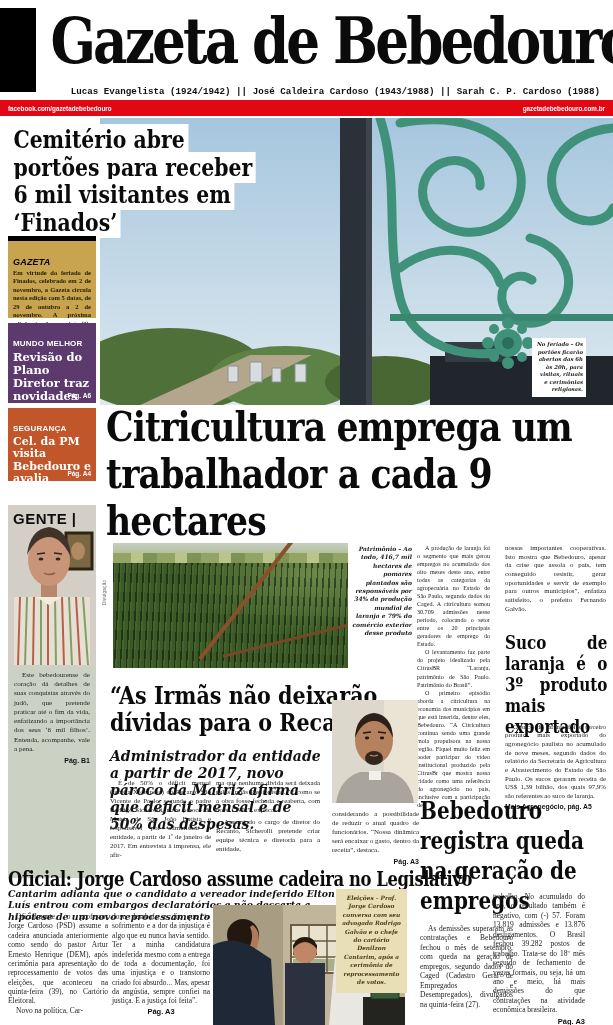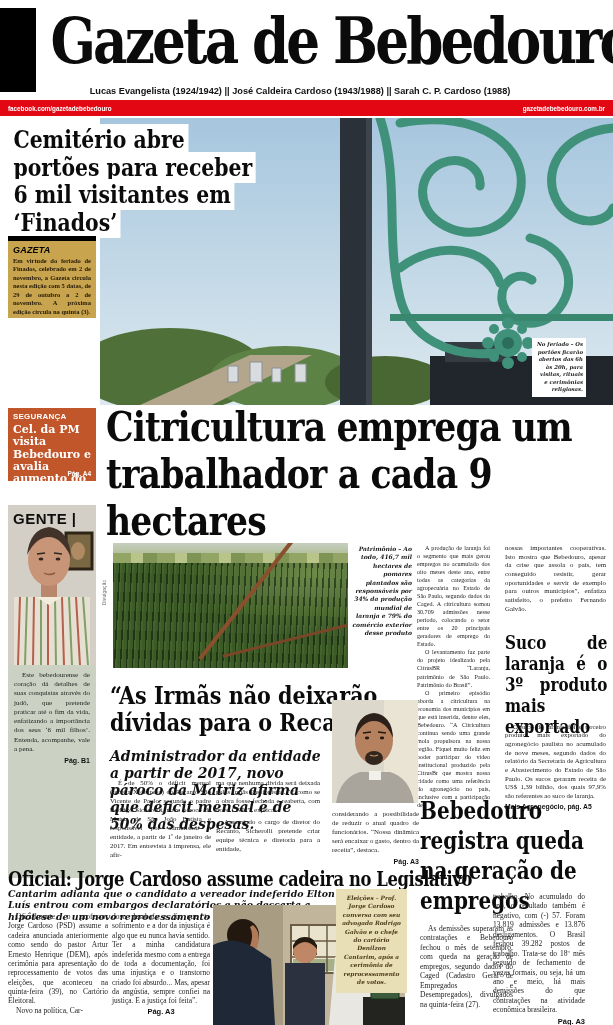--- a/index.html
+++ b/index.html
@@ -6,37 +6,37 @@
   #page{position:relative;width:613px;height:1025px;background:#fff;font-family:"Liberation Serif",serif}
   .abs{position:absolute}
   .hl{font-family:"DejaVu Serif",serif;font-weight:bold;color:#0b0b0b}
   .cond{transform-origin:0 0}
   .deck{font-family:"DejaVu Serif",serif;font-style:italic;font-weight:bold;color:#111}
   .pref{font-family:"Liberation Sans",sans-serif;font-weight:bold;color:#111}
   .bodycol{font-family:"Liberation Serif",serif;color:#1c1c1c;text-align:justify}
   .bodycol p{margin:0;text-indent:8px}
   .bodycol p.ni{text-indent:0}
   .whitebg{background:#fff;padding:1px 4px;box-decoration-break:clone;-webkit-box-decoration-break:clone}
-  .sidebox{left:8px;width:88px;box-sizing:border-box;padding:4px 5px;position:absolute}
+  .sidebox{left:8px;width:88px;box-sizing:border-box;padding:16px 5px;position:absolute}
   .sidelabel{font-family:"Liberation Sans",sans-serif;font-weight:bold;font-style:italic;font-size:9px;letter-spacing:.2px}
   .sidehl{font-family:"DejaVu Serif",serif;font-weight:bold;font-size:11.5px;line-height:1.12;margin-top:3px}
   .caption{font-family:"DejaVu Serif",serif;font-style:italic;font-weight:bold}
   .vcred{writing-mode:vertical-rl;transform:rotate(180deg);font-family:"Liberation Sans",sans-serif;font-size:4.5px;color:#666;letter-spacing:.3px}
   svg{display:block}
 </style>
 </head>
 <body>
 
 <div id="page">
 
   <div class="abs" style="left:0;top:8px;width:36px;height:84px;background:#000"></div>
 
   <div class="abs hl" style="left:36px;top:4px;width:577px;text-align:center;font-size:56px;letter-spacing:-3px;transform:scale(.95,1.12);transform-origin:50% 0;white-space:nowrap">Gazeta de Bebedouro</div>
 
-  <div class="abs" style="left:0;top:86px;width:600px;text-align:center;font-family:Liberation Sans, sans-serif;font-weight:bold;font-size:9.2px;color:#111">Lucas Evangelista (1924/1942) || José Caldeira Cardoso (1943/1988) || Sarah C. P. Cardoso (1988)</div>
+  <div class="abs" style="left:0;top:86px;width:600px;text-align:right;font-family:Liberation Mono, monospace;font-weight:bold;font-size:9.2px;color:#111">Lucas Evangelista (1924/1942) || José Caldeira Cardoso (1943/1988) || Sarah C. P. Cardoso (1988)</div>
 
   <div class="abs" style="left:0;top:100px;width:613px;height:16px;background:#e30613;color:#fff;display:flex;align-items:center;justify-content:space-between;box-sizing:border-box;padding:0 8px;font-family:'Liberation Sans',sans-serif;font-weight:bold">
     <span style="font-size:6.3px">facebook.com/gazetadebebedouro</span>
     <span style="font-size:6.3px">gazetadebebedouro.com.br</span>
   </div>
 
   <div class="abs" style="left:100px;top:118px;width:513px;height:287px;overflow:hidden">
     <svg width="513" height="287" viewBox="0 0 513 287">
       <defs>
         <linearGradient id="sky" x1="0" y1="0" x2="0" y2="1">
@@ -86,20 +86,25 @@
     <span class="whitebg">Cemitério abre portões para receber 6 mil visitantes em ‘Finados’</span>
   </div>
 
   <div class="abs caption" style="left:532px;top:338px;width:54px;box-sizing:border-box;background:#fff;padding:3px 3px;font-size:5.4px;line-height:1.4;text-align:right;color:#222">No feriado – Os portões ficarão abertos das 6h às 20h, para visitas, rituais e cerimônias religiosas.</div>
 
   <div class="sidebox" style="top:236px;height:82px;background:#c9a44e;border-top:5px solid #000">
     <div class="sidelabel" style="color:#000">GAZETA</div>
     <div style="font-family:'Liberation Serif',serif;font-weight:bold;font-size:6.5px;line-height:1.3;color:#241a08;text-align:justify;margin-top:2px">Em virtude do feriado de Finados, celebrado em 2 de novembro, a Gazeta circula nesta edição com 5 datas, de 29 de outubro a 2 de novembro. A próxima edição circula na quinta (3).</div>
   </div>
 
+  <div class="sidebox" style="top:323px;height:80px;background:#5c3a6e;color:#fff">
+    <div class="sidelabel" style="font-style:normal;font-size:8px">MUNDO MELHOR</div>
+    <div class="sidehl">Revisão do Plano Diretor traz novidades</div>
+    <div class="pref" style="position:absolute;right:5px;bottom:4px;font-size:6.5px;color:#fff">Pág. A6</div>
+  </div>
 
   <div class="sidebox" style="top:408px;height:73px;background:#c2562b;color:#fff">
     <div class="sidelabel" style="font-style:normal;font-size:8px">SEGURANÇA</div>
     <div class="sidehl" style="font-size:11px">Cel. da PM visita Bebedouro e avalia aumento do efetivo</div>
     <div class="pref" style="position:absolute;right:5px;bottom:4px;font-size:6.5px;color:#fff">Pág. A4</div>
   </div>
 
   <div class="abs hl cond" style="left:106px;top:404px;width:600px;font-size:41px;line-height:47px;letter-spacing:-1px;transform:scale(.845,1)">Citricultura emprega um trabalhador a cada 9 hectares</div>
 
 

